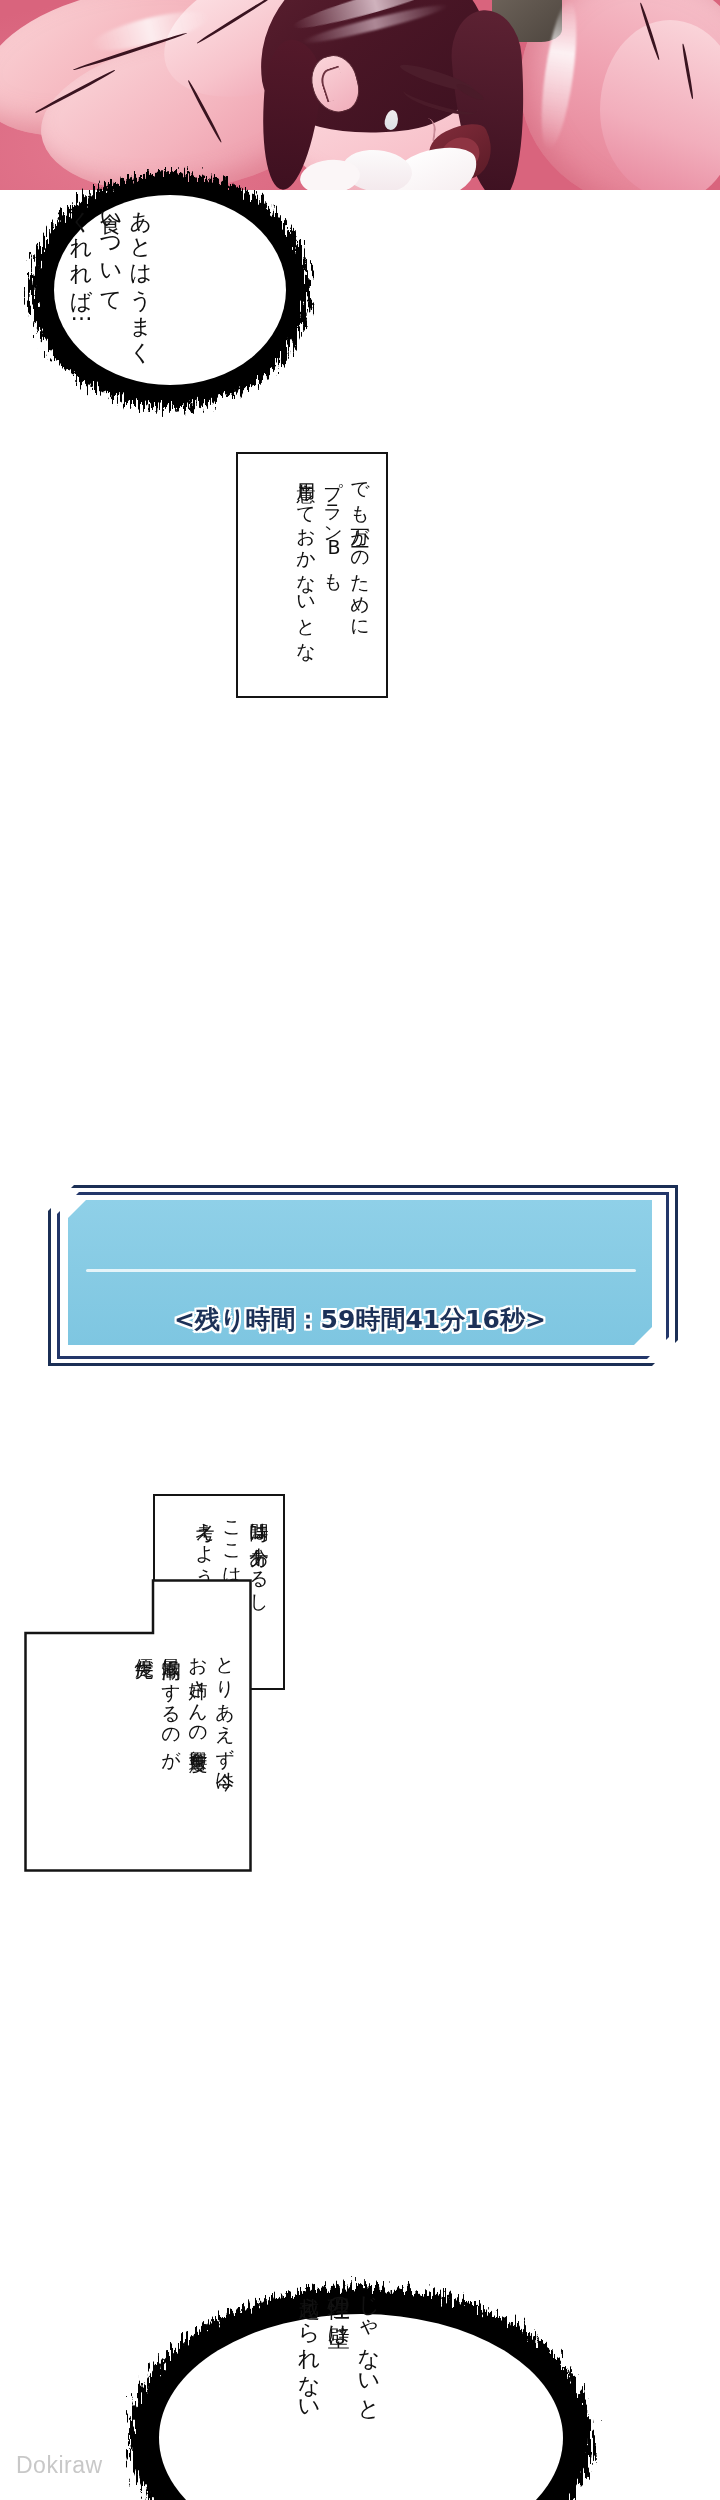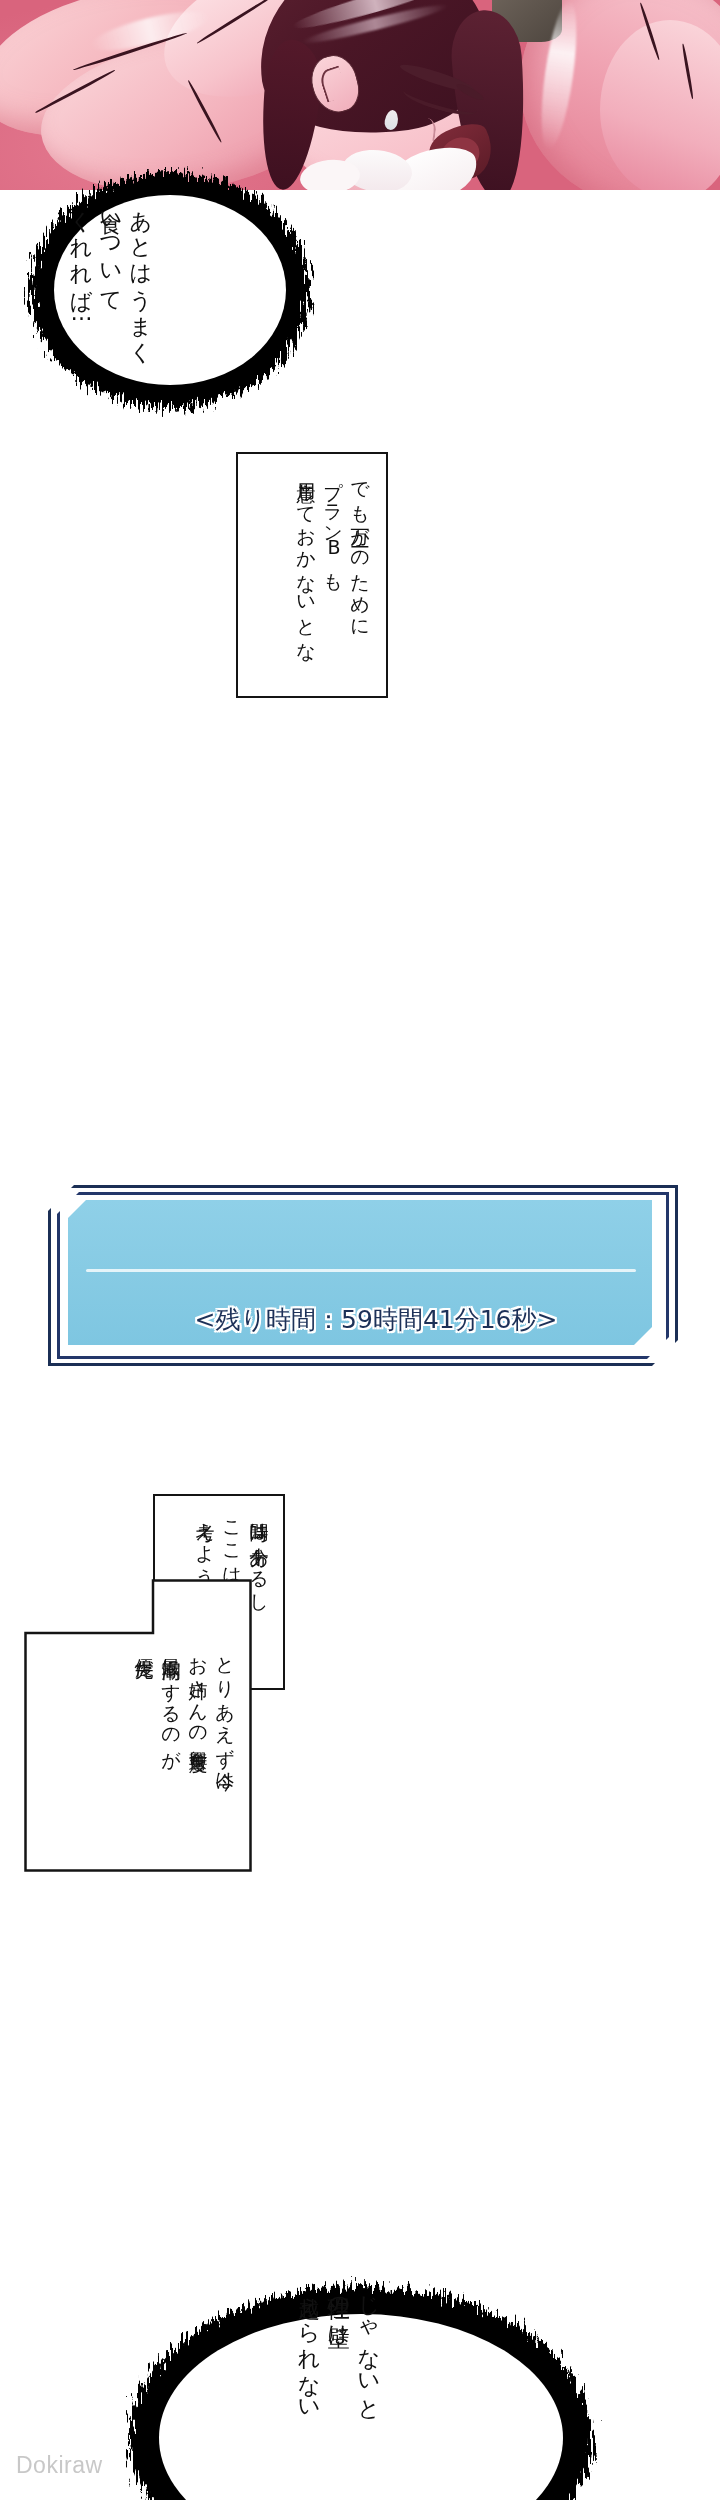--- a/index.html
+++ b/index.html
@@ -203,23 +203,23 @@
   .timer-inner{
     position:absolute;left:20px;top:15px;width:calc(100% - 40px);height:calc(100% - 30px);
     background:linear-gradient(180deg,#8fd0e8 0%,#87cbe4 48%,#7ec6e1 100%);
     clip-path:polygon(18px 0,100% 0,100% calc(100% - 18px),calc(100% - 18px) 100%,0 100%,0 18px);
   }
   .timer-rule{
     position:absolute;left:38px;width:calc(100% - 74px);height:3px;
     background:rgba(255,255,255,.78);border-radius:2px;
   }
   .timer-text{
-    position:absolute;left:16px;width:100%;text-align:center;
+    position:absolute;left:0;width:100%;text-align:center;
     font-family:"DejaVu Sans","Liberation Sans",sans-serif;
-    font-weight:normal;font-size:25px;color:#1c3158;
+    font-weight:bold;font-size:25px;color:#1c3158;
     text-shadow:
       -2px -2px 0 #ffffff, 2px -2px 0 #ffffff,
       -2px  2px 0 #ffffff, 2px  2px 0 #ffffff,
        0   -2px 0 #ffffff, 0    2px 0 #ffffff,
       -2px  0   0 #ffffff, 2px  0   0 #ffffff;
     letter-spacing:0px;
   }
 
   
   .watermark{

